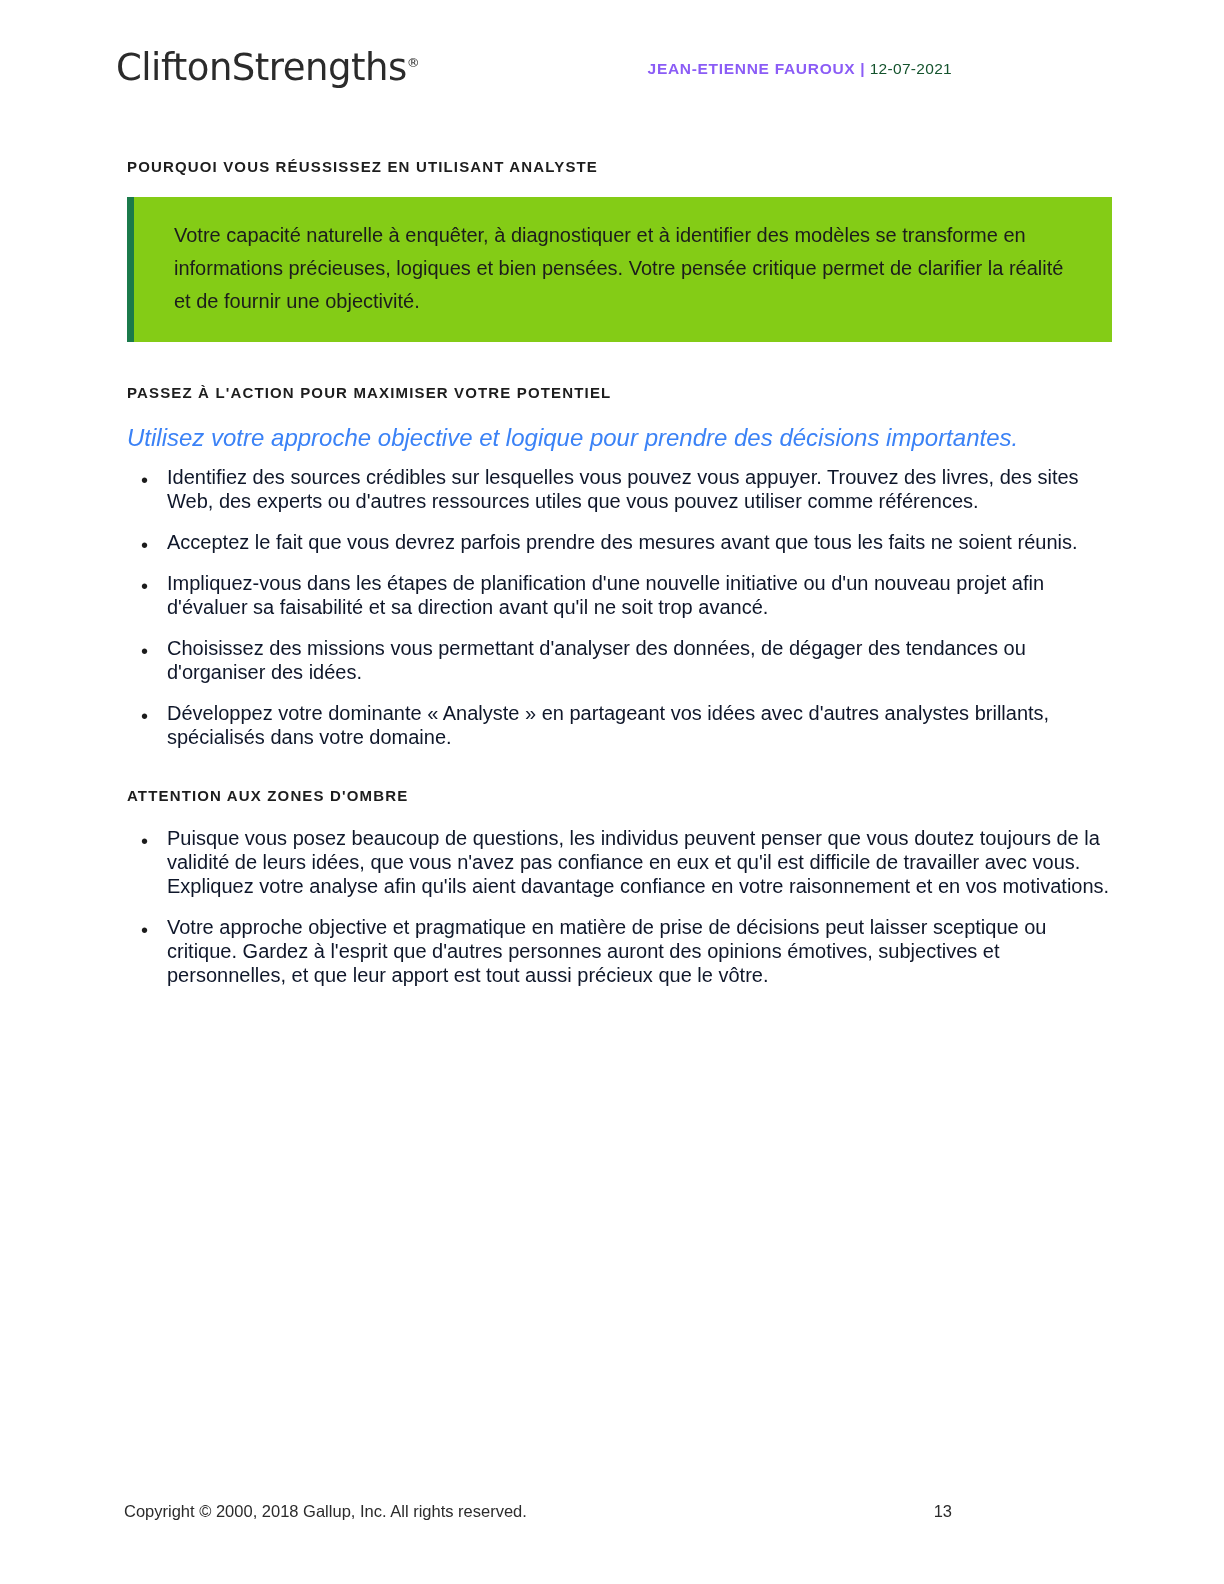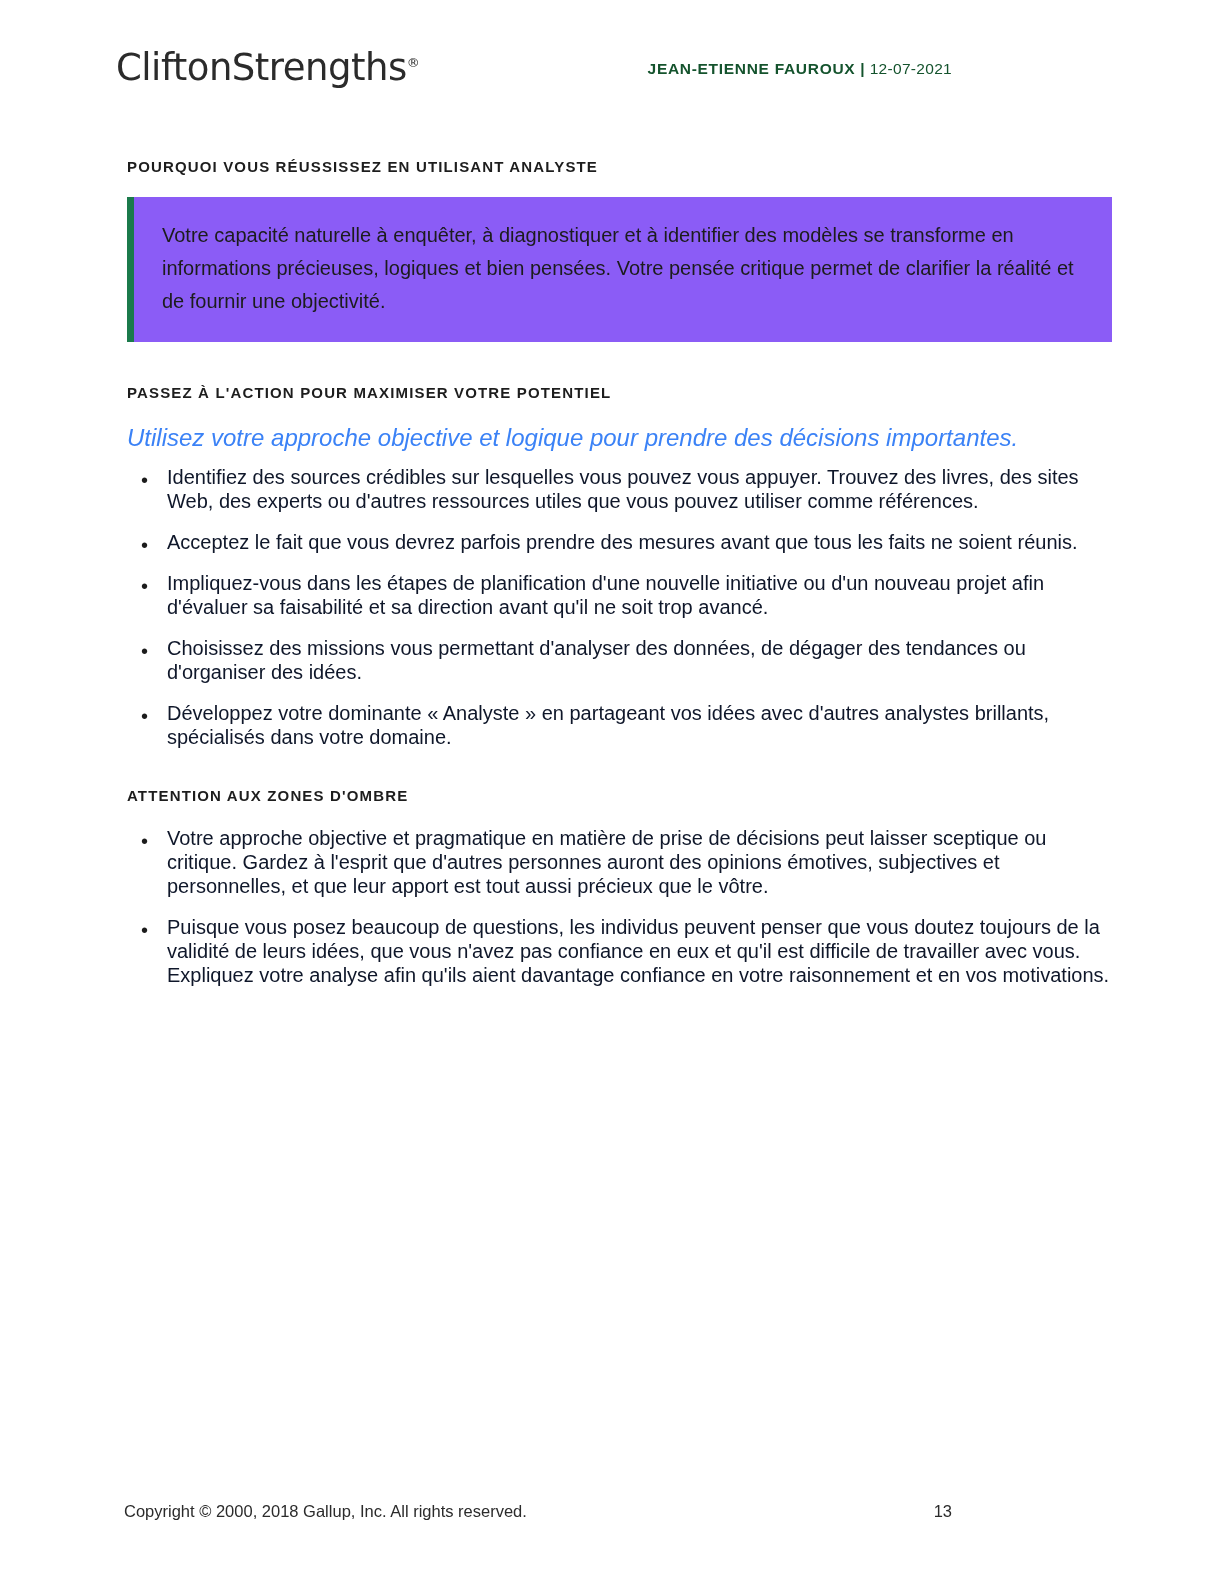--- a/index.html
+++ b/index.html
@@ -50,21 +50,21 @@
     position: absolute;
     right: 0;
     top: 20px;
     font-size: 15.5px;
     color: #4a4a4a;
     white-space: nowrap;
   }
   .header-meta .name {
     font-weight: bold;
     letter-spacing: 0.7px;
-    color: #14532d;
+    color: #8b5cf6;
   }
   .header-meta .date {
     letter-spacing: 0.3px;
     color: #14532d;
   }
 
   
   .content {
     position: absolute;
     top: 158px;
@@ -77,23 +77,23 @@
     letter-spacing: 1.15px;
     color: #1d1d1d;
     margin: 0 0 22px 0;
     text-transform: uppercase;
   }
   .section-title.spaced {
     margin-top: 38px;
   }
 
   .callout {
-    background: #8b5cf6;
+    background: #84cc16;
     border-left: 7px solid #1b7a4b;
-    padding: 22px 30px 24px 28px;
+    padding: 22px 30px 24px 40px;
     box-sizing: border-box;
     margin-bottom: 42px;
   }
   .callout p {
     margin: 0;
     font-size: 20px;
     line-height: 33px;
     color: #1c1c1c;
   }
 
@@ -180,22 +180,22 @@
       <li>Identifiez des sources crédibles sur lesquelles vous pouvez vous appuyer. Trouvez des livres, des sites Web, des experts ou d'autres ressources utiles que vous pouvez utiliser comme références.</li>
       <li>Acceptez le fait que vous devrez parfois prendre des mesures avant que tous les faits ne soient réunis.</li>
       <li>Impliquez-vous dans les étapes de planification d'une nouvelle initiative ou d'un nouveau projet afin d'évaluer sa faisabilité et sa direction avant qu'il ne soit trop avancé.</li>
       <li>Choisissez des missions vous permettant d'analyser des données, de dégager des tendances ou d'organiser des idées.</li>
       <li>Développez votre dominante « Analyste » en partageant vos idées avec d'autres analystes brillants, spécialisés dans votre domaine.</li>
     </ul>
 
     <h2 class="section-title spaced">ATTENTION AUX ZONES D'OMBRE</h2>
 
     <ul class="bullets">
+      <li>Puisque vous posez beaucoup de questions, les individus peuvent penser que vous doutez toujours de la validité de leurs idées, que vous n'avez pas confiance en eux et qu'il est difficile de travailler avec vous. Expliquez votre analyse afin qu'ils aient davantage confiance en votre raisonnement et en vos motivations.</li>
       <li>Votre approche objective et pragmatique en matière de prise de décisions peut laisser sceptique ou critique. Gardez à l'esprit que d'autres personnes auront des opinions émotives, subjectives et personnelles, et que leur apport est tout aussi précieux que le vôtre.</li>
-      <li>Puisque vous posez beaucoup de questions, les individus peuvent penser que vous doutez toujours de la validité de leurs idées, que vous n'avez pas confiance en eux et qu'il est difficile de travailler avec vous. Expliquez votre analyse afin qu'ils aient davantage confiance en votre raisonnement et en vos motivations.</li>
     </ul>
 
   </div>
 
   <div class="footer">
     <div class="copyright">Copyright © 2000, 2018 Gallup, Inc. All rights reserved.</div>
     <div class="page-number">13</div>
   </div>
 
 </div>

